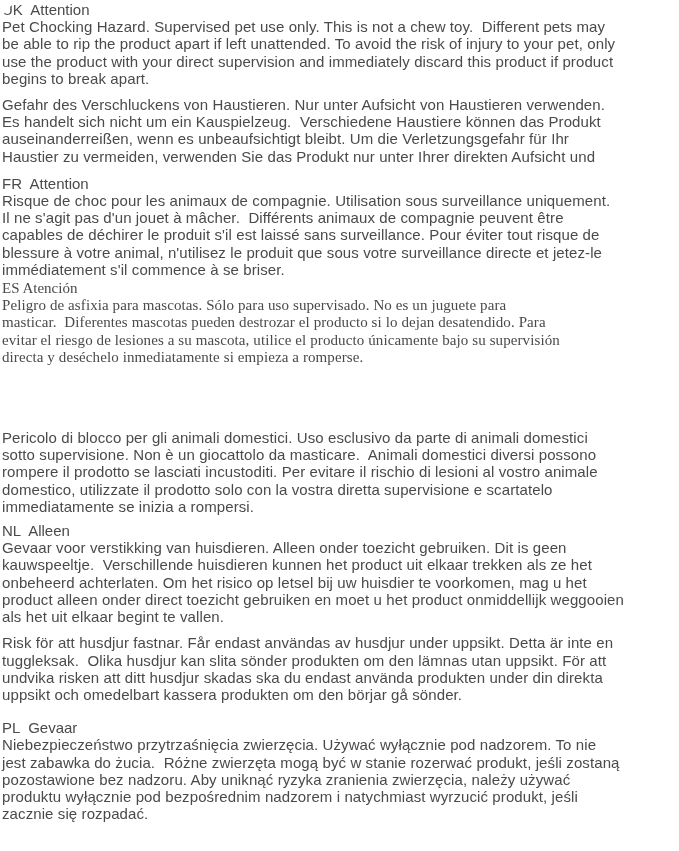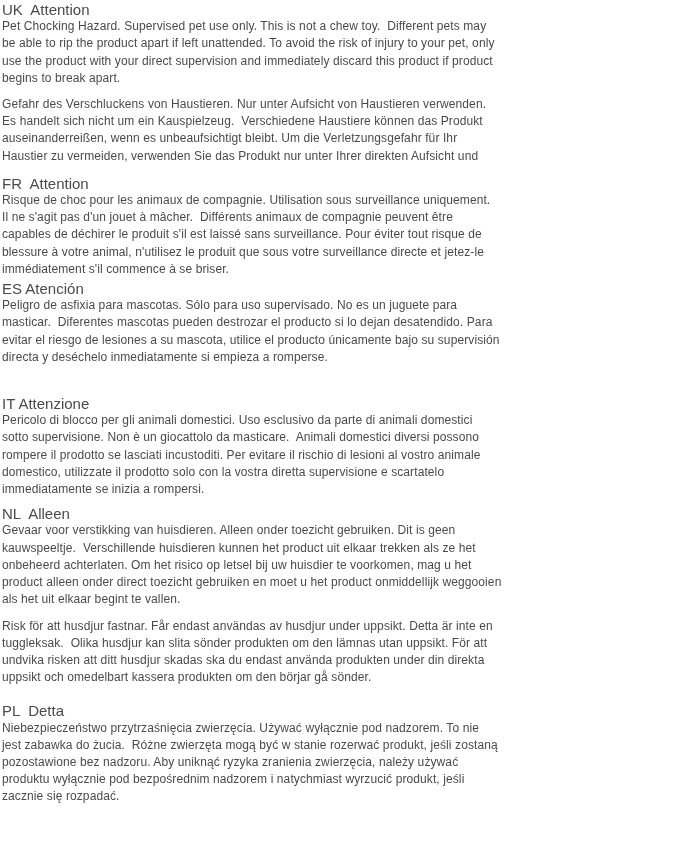--- a/index.html
+++ b/index.html
@@ -10,43 +10,44 @@
   .page {
     position: relative;
     width: 679px;
     height: 851px;
     overflow: hidden;
     background: #ffffff;
     box-sizing: border-box;
     padding: 1px 0 0 2px;
     font-family: "Liberation Sans", "DejaVu Sans", sans-serif;
     color: #4a4a4a;
+    border-radius: 28px;
   }
   .warning-section {
     margin: 0;
   }
   .section-heading {
     font-size: 15px;
     line-height: 17.2px;
     font-weight: normal;
     margin: 0;
     white-space: pre;
   }
   .section-body {
-    font-size: 12px;
+    font-size: 15px;
     line-height: 17.2px;
     margin: 0;
     white-space: pre;
     letter-spacing: 0.1px;
   }
   
   .gap-uk { margin-bottom: 9px; }
   .gap-de { margin-bottom: 10px; }
   .gap-fr { margin-bottom: 2px; }
-  .gap-es { margin-bottom: 29px; }
+  .gap-es { margin-bottom: 63px; font-family: Liberation Serif, serif; }
   .gap-it { margin-bottom: 7px; }
   .gap-nl { margin-bottom: 9px; }
   .gap-se { margin-bottom: 16px; }
   .gap-pl { margin-bottom: 0; }
 </style>
 </head>
 <body>
 
 <div class="page">
 
@@ -76,21 +77,20 @@
 
   <section class="warning-section gap-es">
     <div class="section-heading">ES Atención</div>
     <div class="section-body">Peligro de asfixia para mascotas. Sólo para uso supervisado. No es un juguete para
 masticar.  Diferentes mascotas pueden destrozar el producto si lo dejan desatendido. Para
 evitar el riesgo de lesiones a su mascota, utilice el producto únicamente bajo su supervisión
 directa y deséchelo inmediatamente si empieza a romperse.</div>
   </section>
 
   <section class="warning-section gap-it">
-    <div class="section-heading">IT Attenzione</div>
     <div class="section-body">Pericolo di blocco per gli animali domestici. Uso esclusivo da parte di animali domestici
 sotto supervisione. Non è un giocattolo da masticare.  Animali domestici diversi possono
 rompere il prodotto se lasciati incustoditi. Per evitare il rischio di lesioni al vostro animale
 domestico, utilizzate il prodotto solo con la vostra diretta supervisione e scartatelo
 immediatamente se inizia a rompersi.</div>
   </section>
 
   <section class="warning-section gap-nl">
     <div class="section-heading">NL  Alleen</div>
     <div class="section-body">Gevaar voor verstikking van huisdieren. Alleen onder toezicht gebruiken. Dit is geen
@@ -101,21 +101,21 @@
   </section>
 
   <section class="warning-section gap-se">
     <div class="section-body">Risk för att husdjur fastnar. Får endast användas av husdjur under uppsikt. Detta är inte en
 tuggleksak.  Olika husdjur kan slita sönder produkten om den lämnas utan uppsikt. För att
 undvika risken att ditt husdjur skadas ska du endast använda produkten under din direkta
 uppsikt och omedelbart kassera produkten om den börjar gå sönder.</div>
   </section>
 
   <section class="warning-section gap-pl">
-    <div class="section-heading">PL  Detta</div>
+    <div class="section-heading">PL  Gevaar</div>
     <div class="section-body">Niebezpieczeństwo przytrzaśnięcia zwierzęcia. Używać wyłącznie pod nadzorem. To nie
 jest zabawka do żucia.  Różne zwierzęta mogą być w stanie rozerwać produkt, jeśli zostaną
 pozostawione bez nadzoru. Aby uniknąć ryzyka zranienia zwierzęcia, należy używać
 produktu wyłącznie pod bezpośrednim nadzorem i natychmiast wyrzucić produkt, jeśli
 zacznie się rozpadać.</div>
   </section>
 
 </div>
 
 </body></html>

